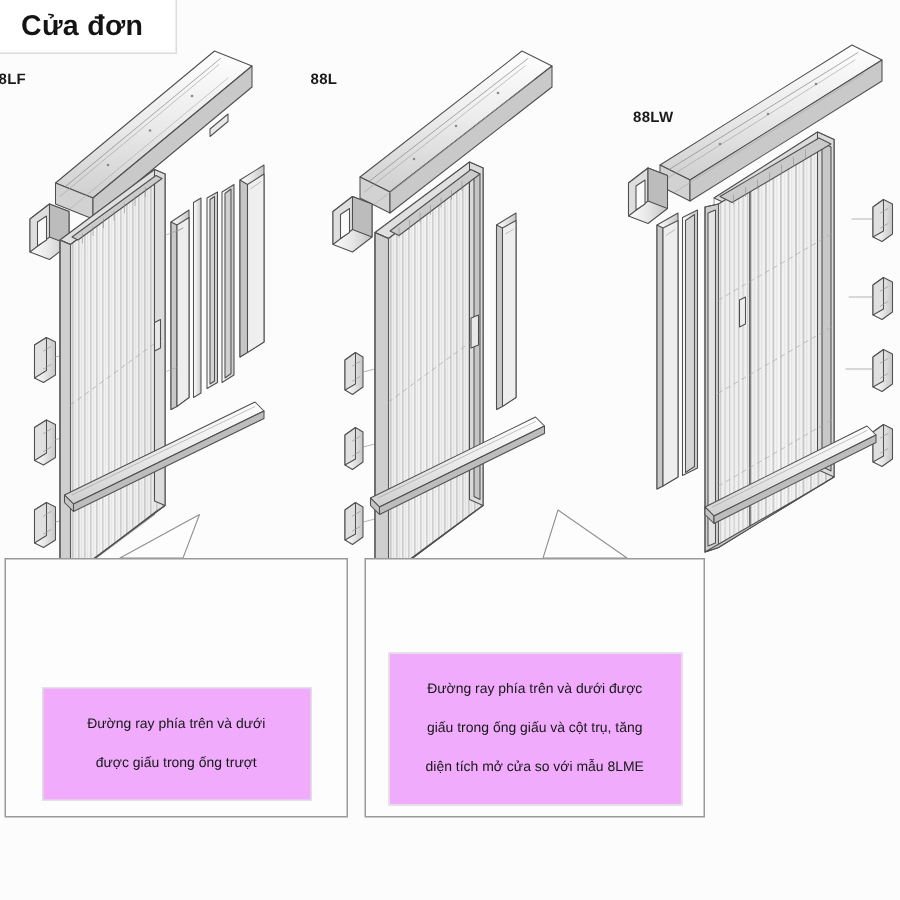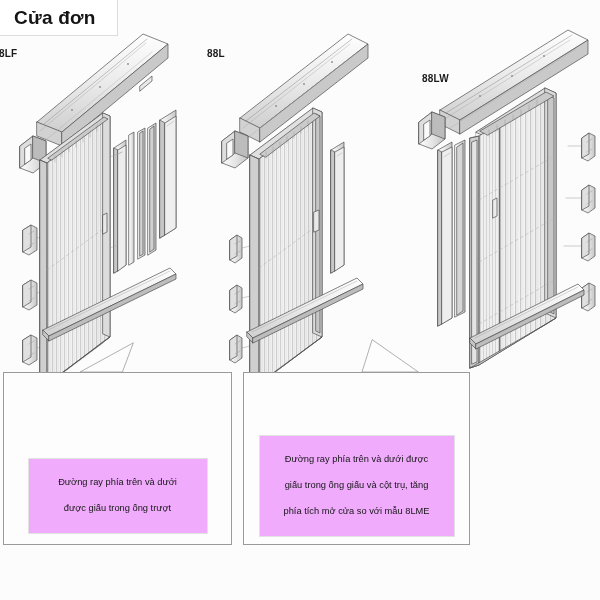--- a/index.html
+++ b/index.html
@@ -502,17 +502,17 @@
     <div class="callout-caption" id="caption-1">
       <span class="cap-line">Đường ray phía trên và dưới</span>
       <span class="cap-line">được giấu trong ống trượt</span>
     </div>
   </div>
 
   <div class="callout-box" id="callout-2">
     <div class="callout-caption" id="caption-2">
       <span class="cap-line">Đường ray phía trên và dưới được</span>
       <span class="cap-line">giấu trong ống giấu và cột trụ, tăng</span>
-      <span class="cap-line">phía tích mở cửa so với mẫu 8LME</span>
+      <span class="cap-line">diện tích mở cửa so với mẫu 8LME</span>
     </div>
   </div>
 
 </div>
 
 </body></html>

